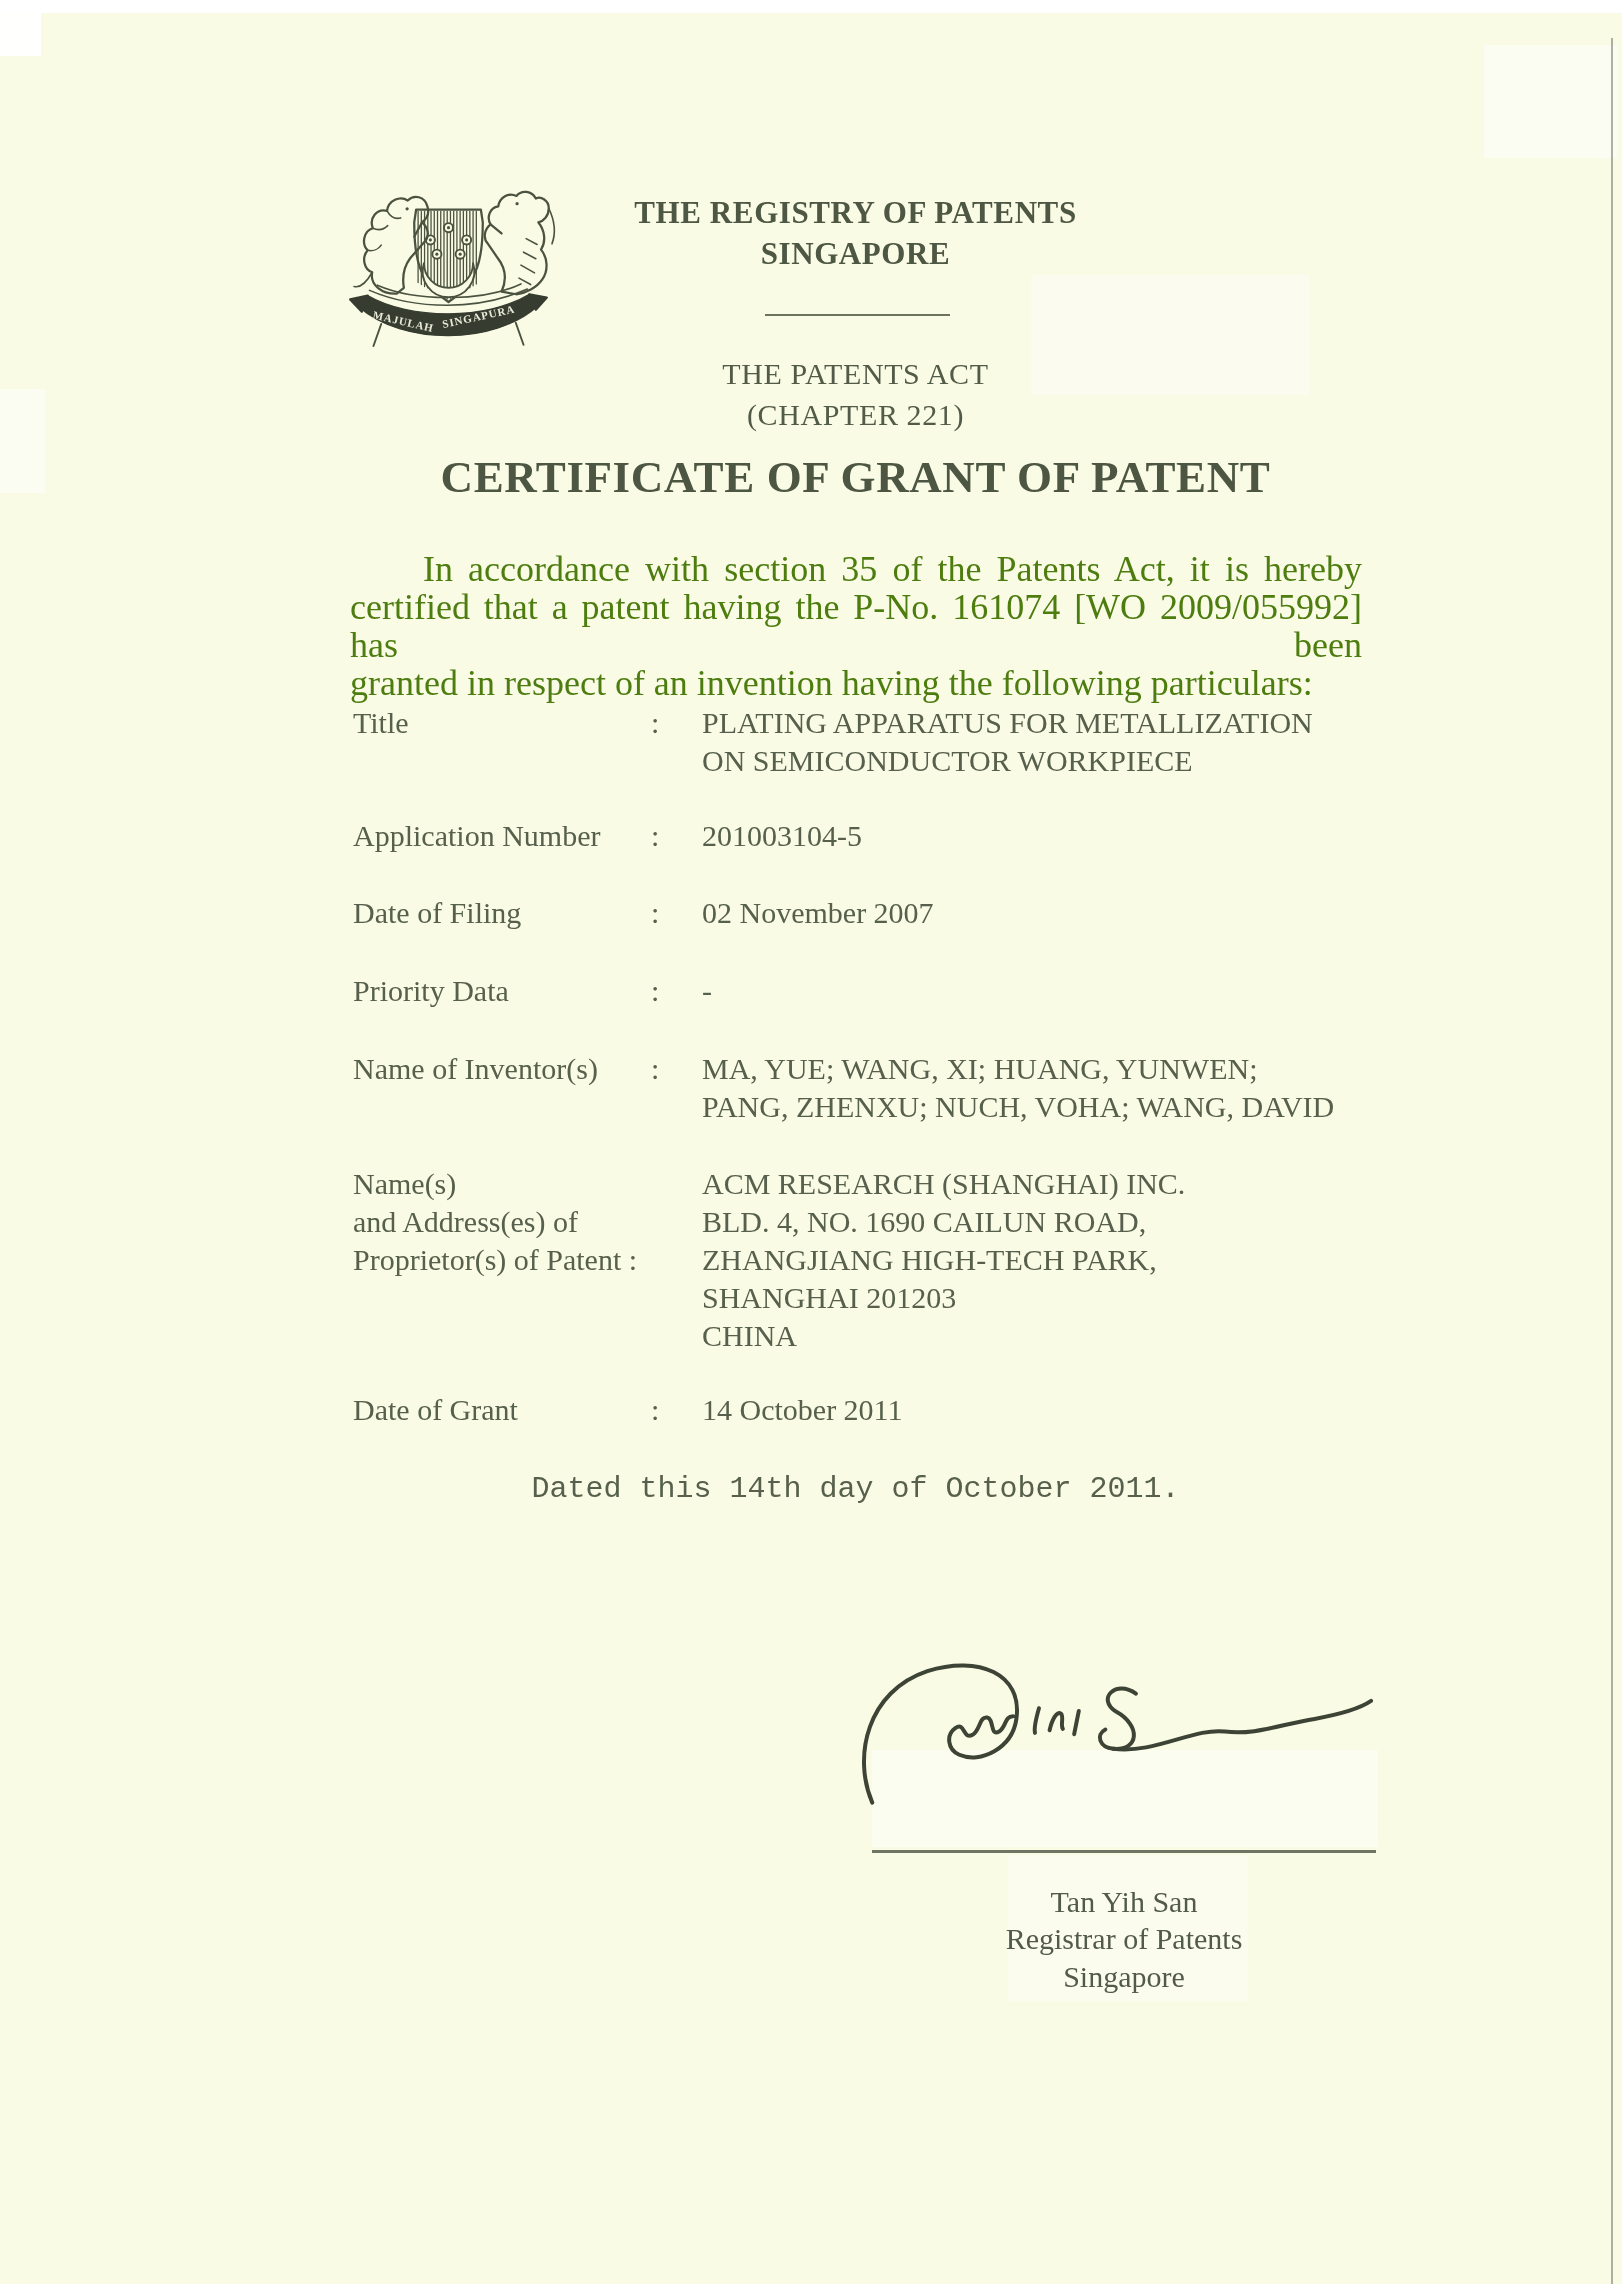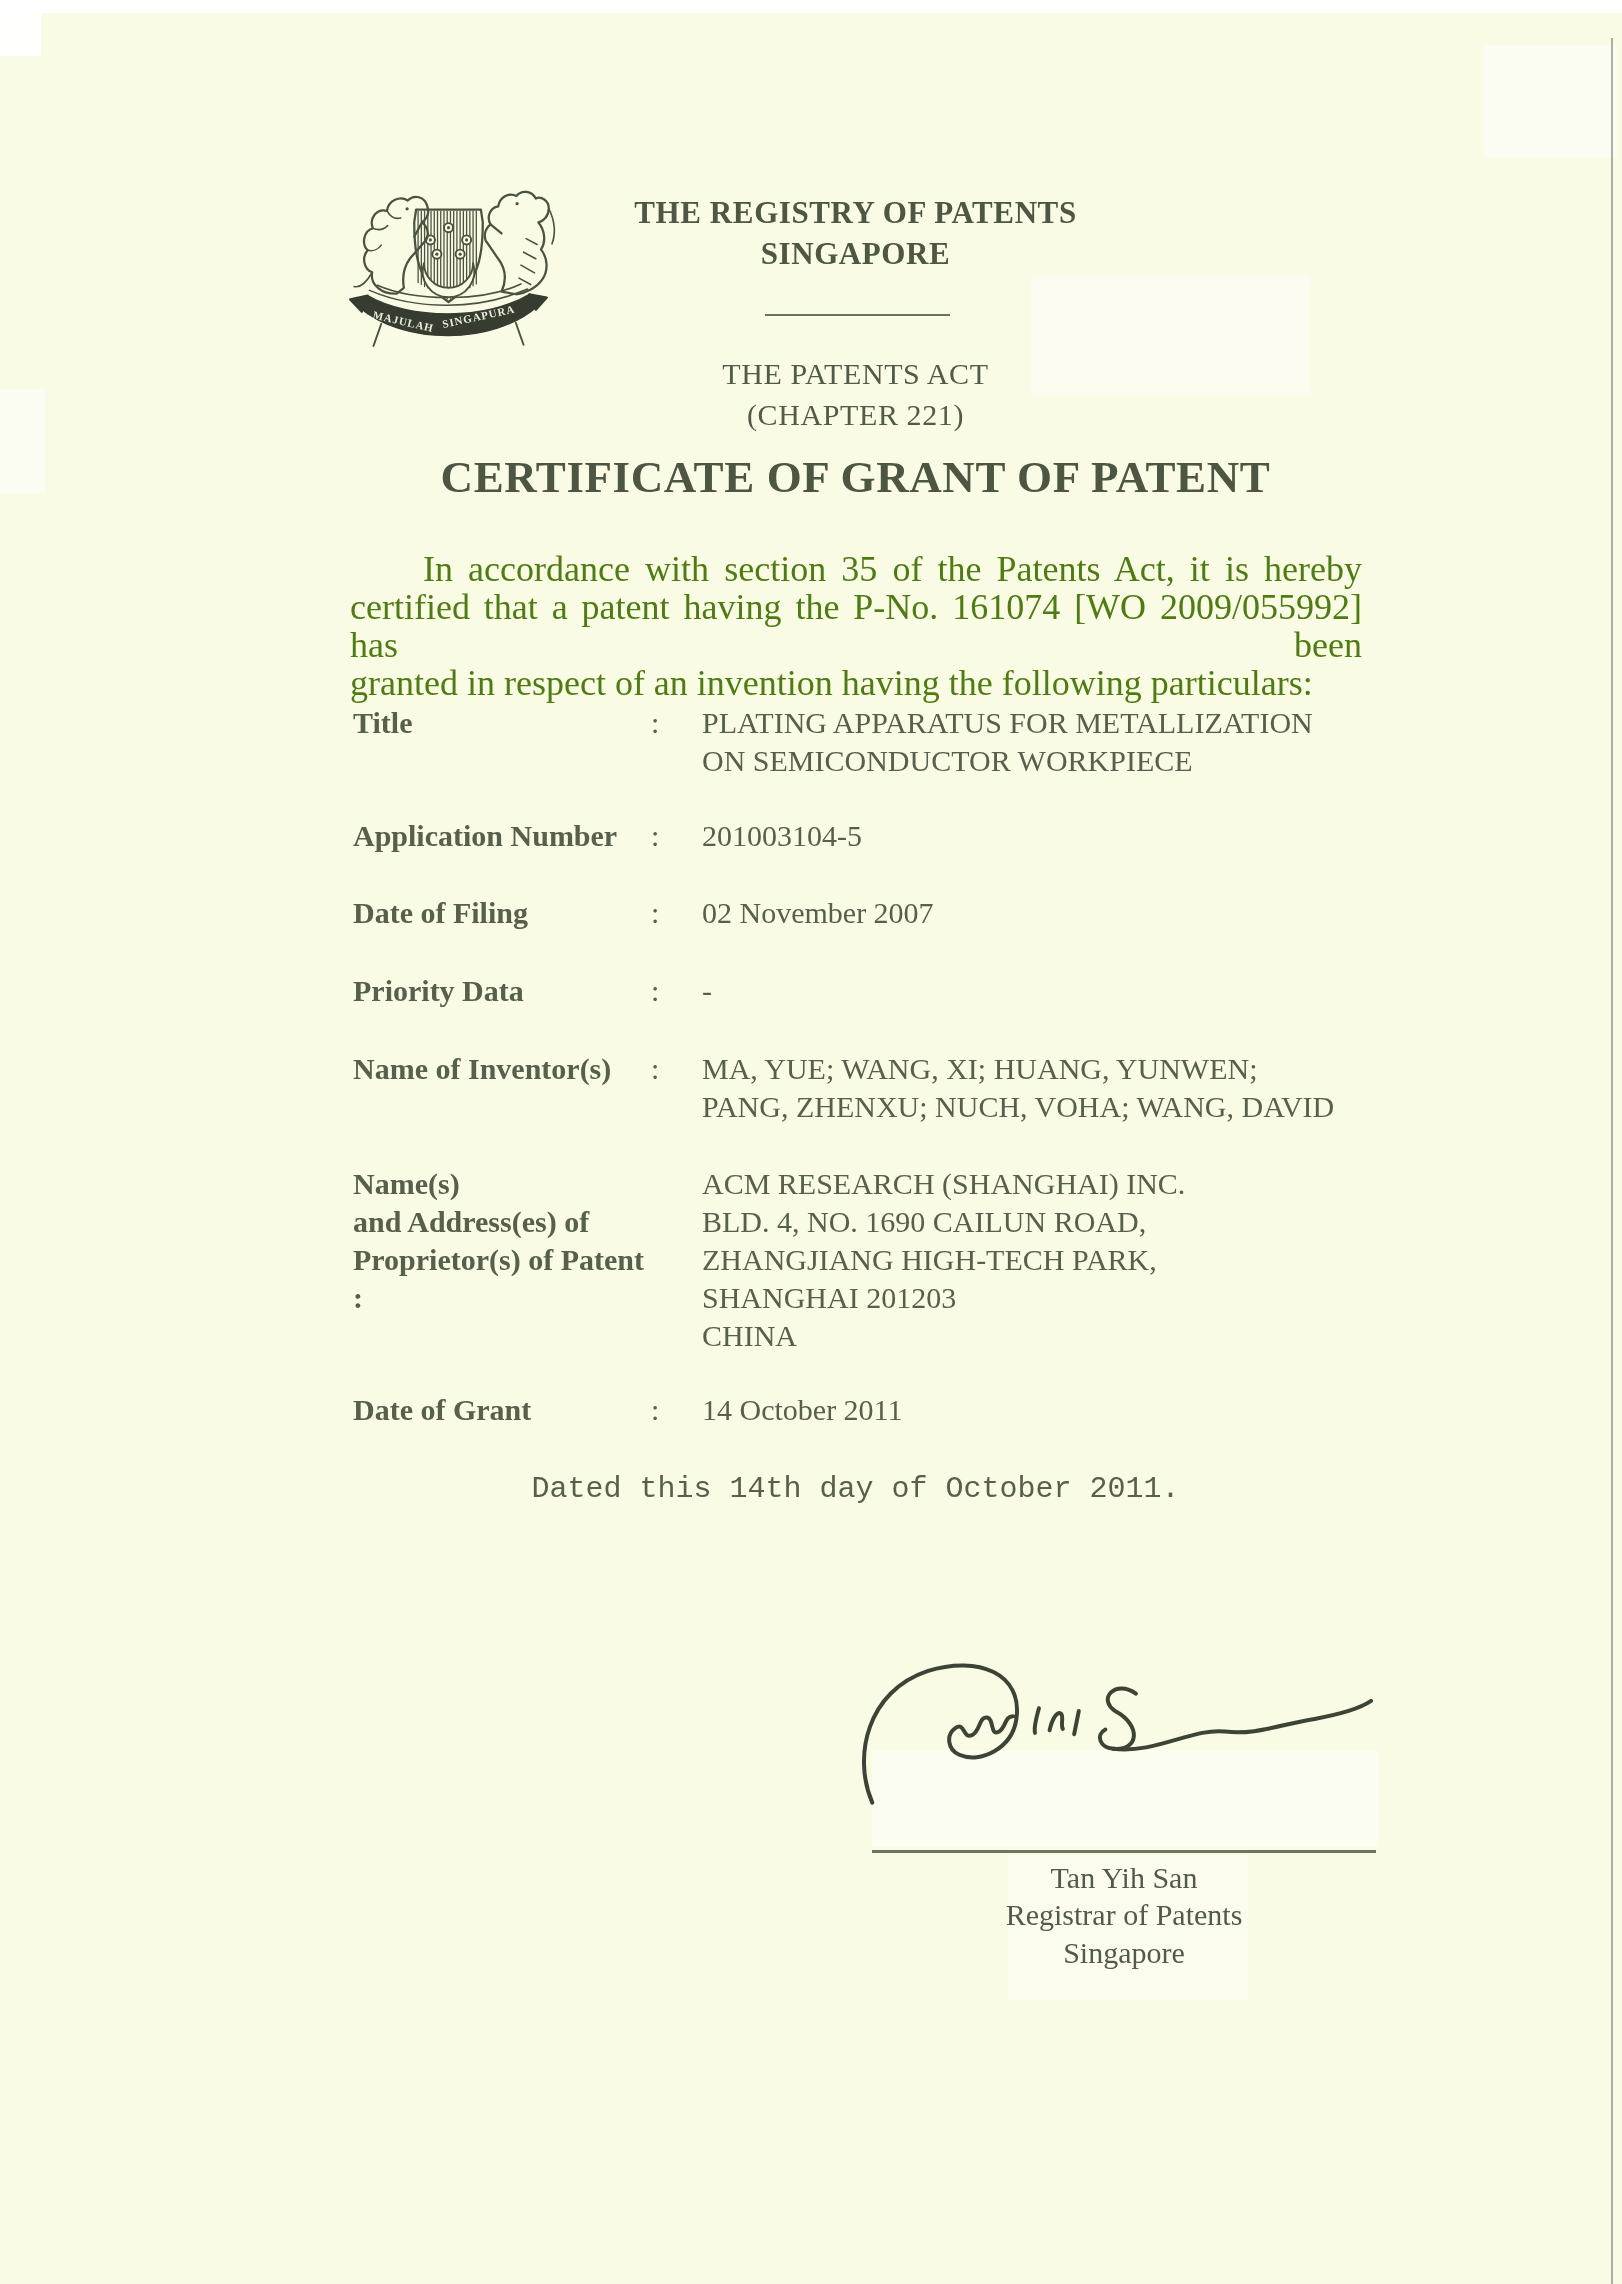--- a/index.html
+++ b/index.html
@@ -31,31 +31,31 @@
   .act{position:absolute;left:350px;top:353px;width:1011px;text-align:center;
        font-size:30px;line-height:41px;color:#525b47;letter-spacing:0.6px;}
   .cert-title{position:absolute;left:350px;top:453px;width:1011px;text-align:center;
        font-size:45px;line-height:49px;font-weight:bold;color:#4c5642;margin:0;letter-spacing:0.6px;}
 
   .intro{position:absolute;left:350px;top:550px;width:1012px;font-size:36px;line-height:38px;color:#4d7c0f;}
   .intro .jline{text-align:justify;text-align-last:justify;}
   .intro .first{text-indent:73px;}
 
   .frow{position:absolute;left:353px;width:1011px;display:flex;font-size:30px;line-height:38px;color:#57604c;}
-  .flabel{width:298px;flex:0 0 298px;font-weight:bold;}
+  .flabel{width:298px;flex:0 0 298px;}
   .fcolon{width:51px;flex:0 0 51px;}
   .fvalue{flex:1;}
 
   .dated{position:absolute;left:350px;top:1470px;width:1011px;text-align:center;
          font-size:30px;line-height:38px;color:#57604c;font-family:Liberation Mono, monospace;}
 
   .sig-svg{position:absolute;left:849px;top:1649px;width:538px;height:181px;}
   .sig-line{position:absolute;left:872px;top:1850px;width:504px;height:0;border-top:3.2px solid #6e7562;}
   .sig-text{position:absolute;left:872px;width:504px;text-align:center;
-            font-size:30px;line-height:38px;color:#525b47;}
+            font-size:30px;line-height:38px;color:#525b47;margin-top:24px;}
   .sig-name{top:1859px;}
   .sig-title{top:1896px;}
   .sig-place{top:1934px;}
 </style>
 </head>
 <body>
 
 <div class="page">
 
   <div class="top-strip"></div>

